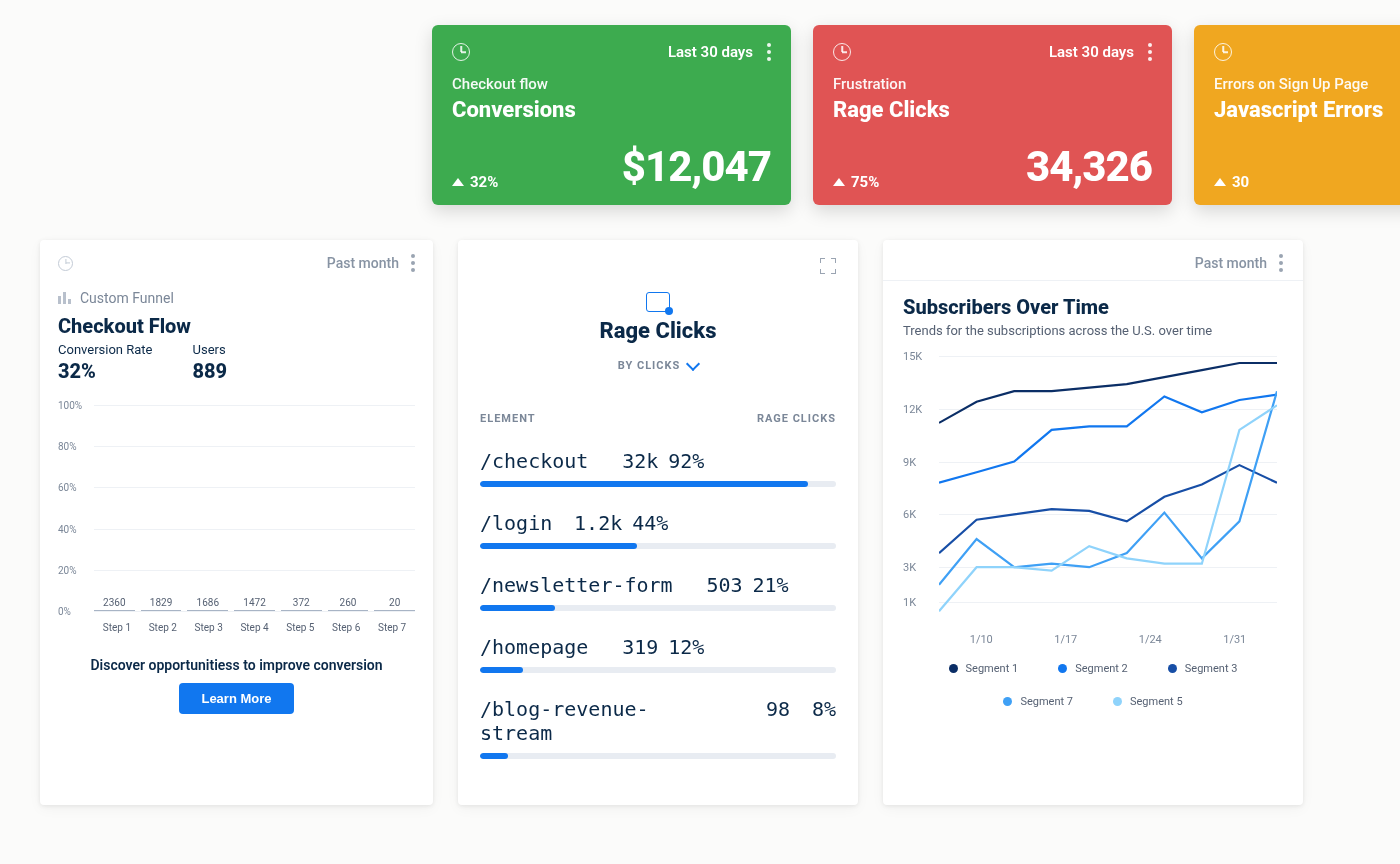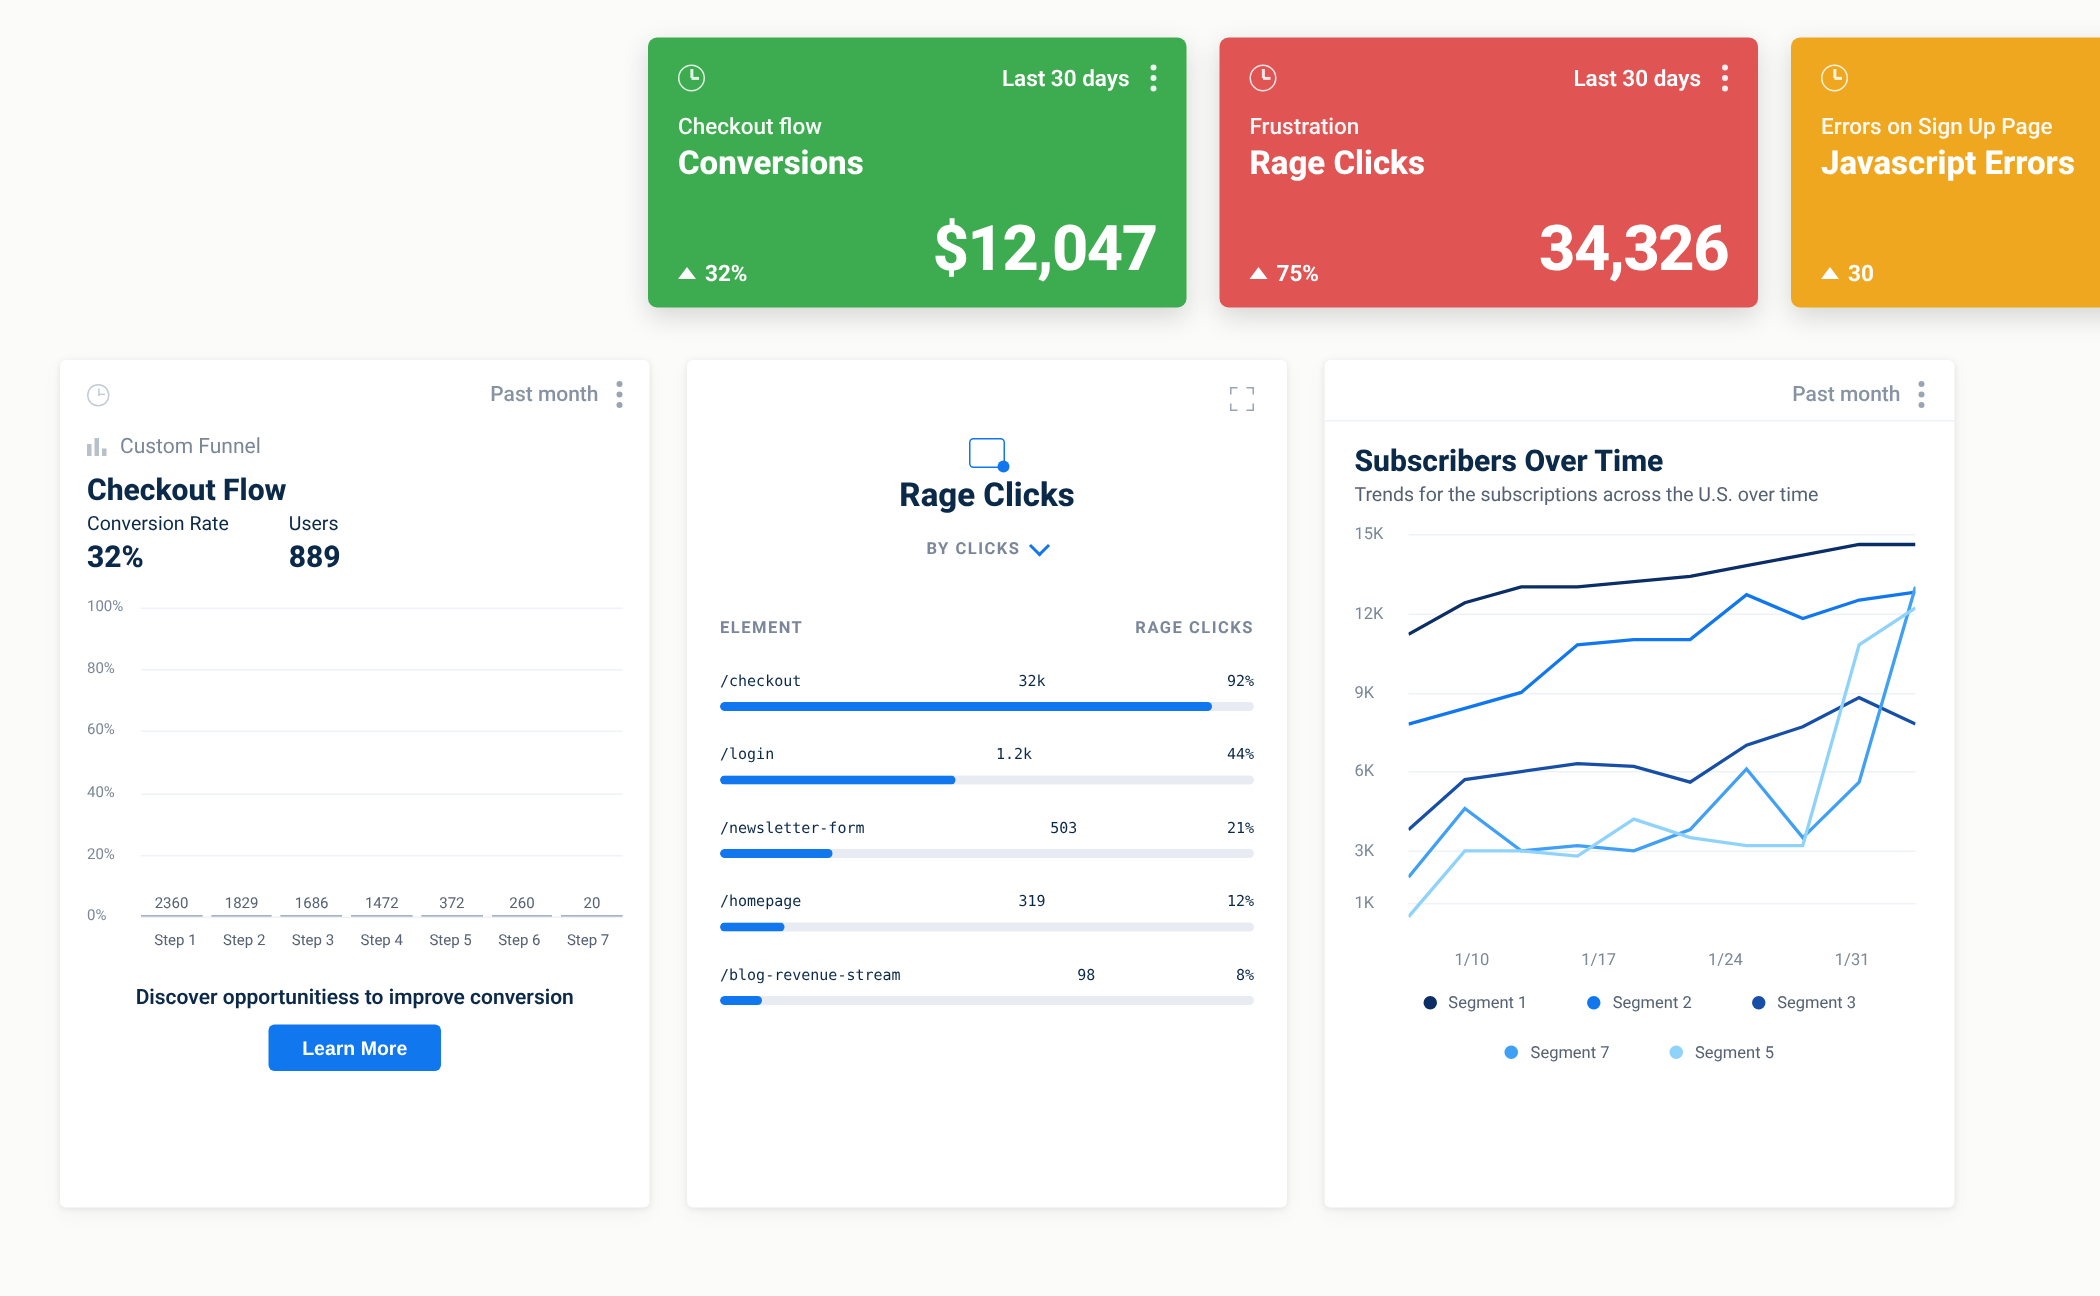--- a/index.html
+++ b/index.html
@@ -76,21 +76,21 @@
   .expand-icon b:nth-child(3){bottom:0;left:0;border-right:none;border-top:none;}
   .expand-icon b:nth-child(4){bottom:0;right:0;border-left:none;border-top:none;}
   .rage-glyph{width:24px;height:20px;margin:18px auto 6px auto;border:1.2px solid #1177ef;border-radius:3px;position:relative;}
   .rage-glyph::after{content:"";position:absolute;width:8px;height:8px;background:#1177ef;border-radius:50%;bottom:-4px;right:-4px;}
   .p2 h2{text-align:center;margin:0;font-size:22px;font-weight:800;}
   .p2 .sorter{text-align:center;margin-top:16px;display:flex;justify-content:center;align-items:center;gap:8px;font-size:11px;letter-spacing:1px;font-weight:700;color:#7b8798;cursor:pointer;}
   .chev{width:10px;height:10px;border-right:2px solid #1177ef;border-bottom:2px solid #1177ef;transform:rotate(45deg);margin-top:-4px;}
 
   .list-head{display:flex;justify-content:space-between;margin-top:40px;font-size:11px;letter-spacing:1px;font-weight:700;color:#7b8798;}
   .rage-row{margin-top:24px;}
-  .rage-top{display:flex;justify-content:space-between;font-family:ui-monospace,Menlo,Consolas,monospace;font-size:10px;color:#0b2948;}
+  .rage-top{display:flex;justify-content:flex-start;font-family:ui-monospace,Menlo,Consolas,monospace;font-size:20px;color:#0b2948;}
   .rage-mid{width:70px;text-align:right;}
   .rage-bar-bg{height:6px;background:#e8ecf2;border-radius:4px;margin-top:8px;overflow:hidden;}
   .rage-bar-fill{height:100%;background:#1177ef;border-radius:4px;}
 
   
   .p3{width:420px;height:565px;padding:14px 20px 12px 20px;}
   .p3 .panel-head{margin-bottom:8px;}
   .p3 .divider{border-top:1px solid #eef1f5;margin:0 -20px 14px -20px;}
   .p3 h2{margin:6px 0 4px 0;font-size:20px;font-weight:800;}
   .p3 .sub{font-size:13px;color:#566173;margin-bottom:18px;}

